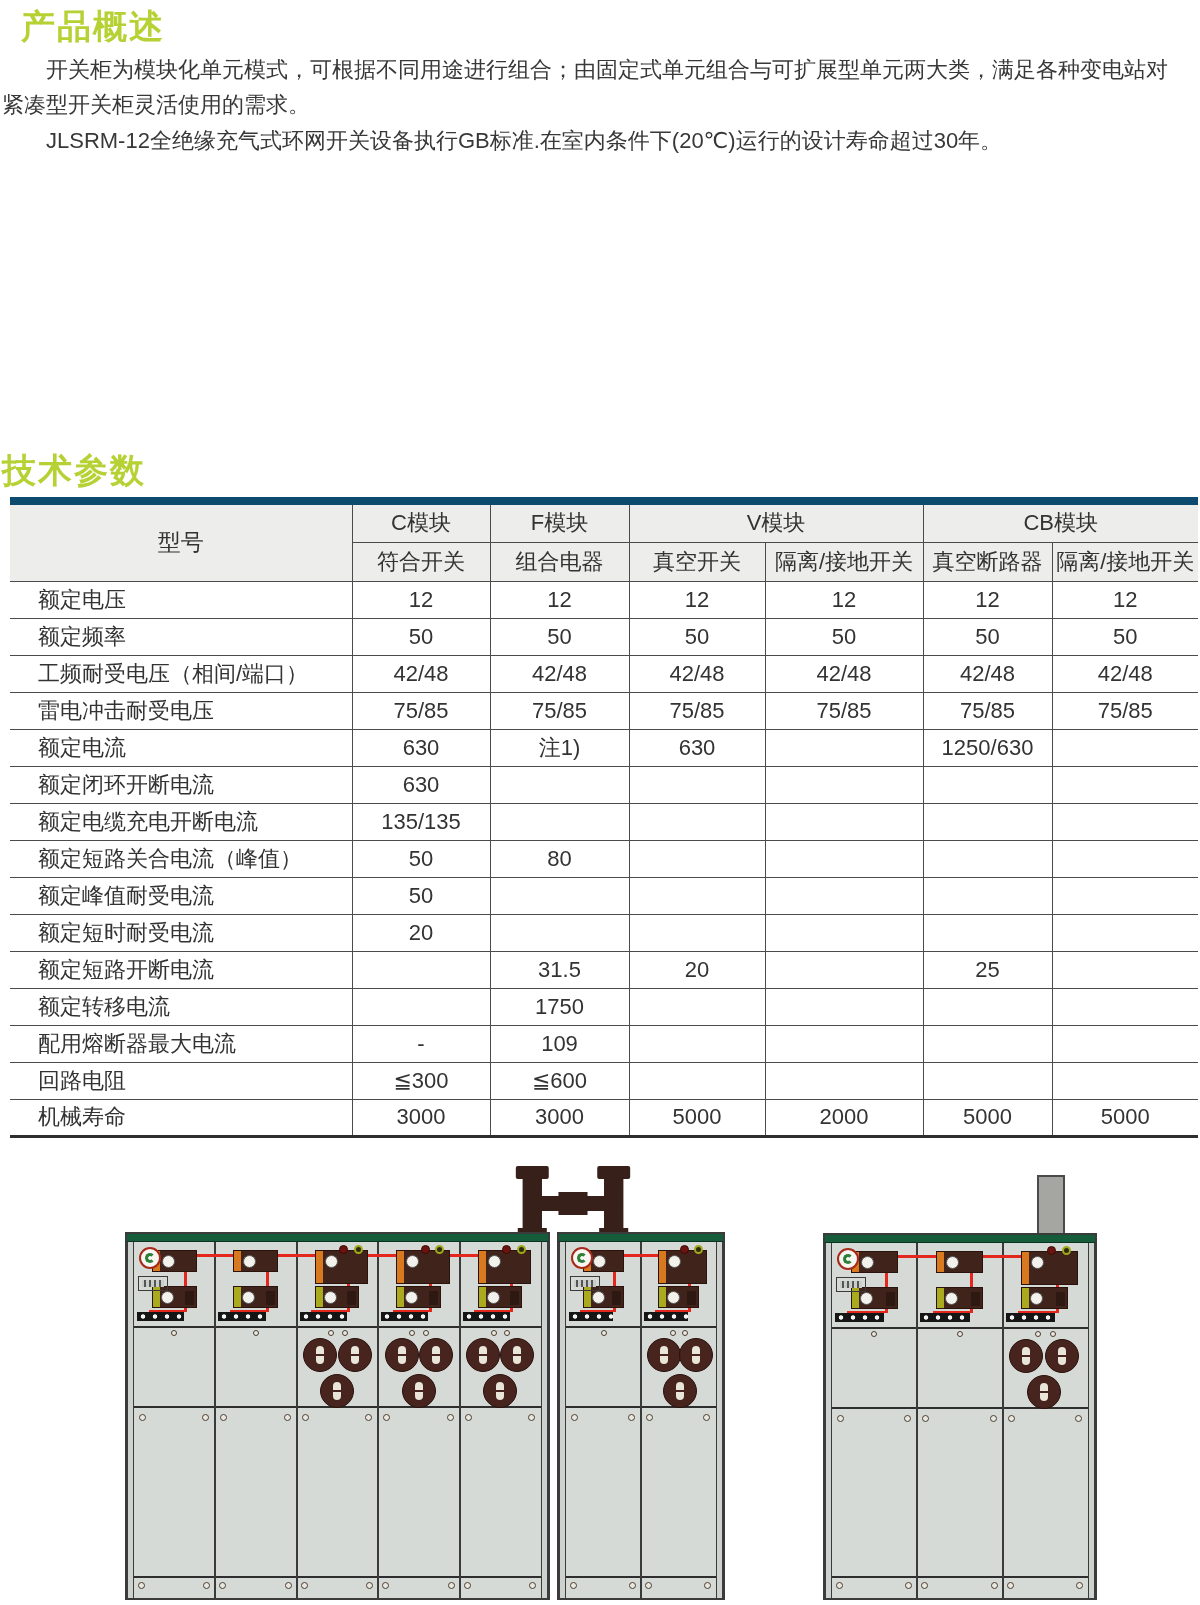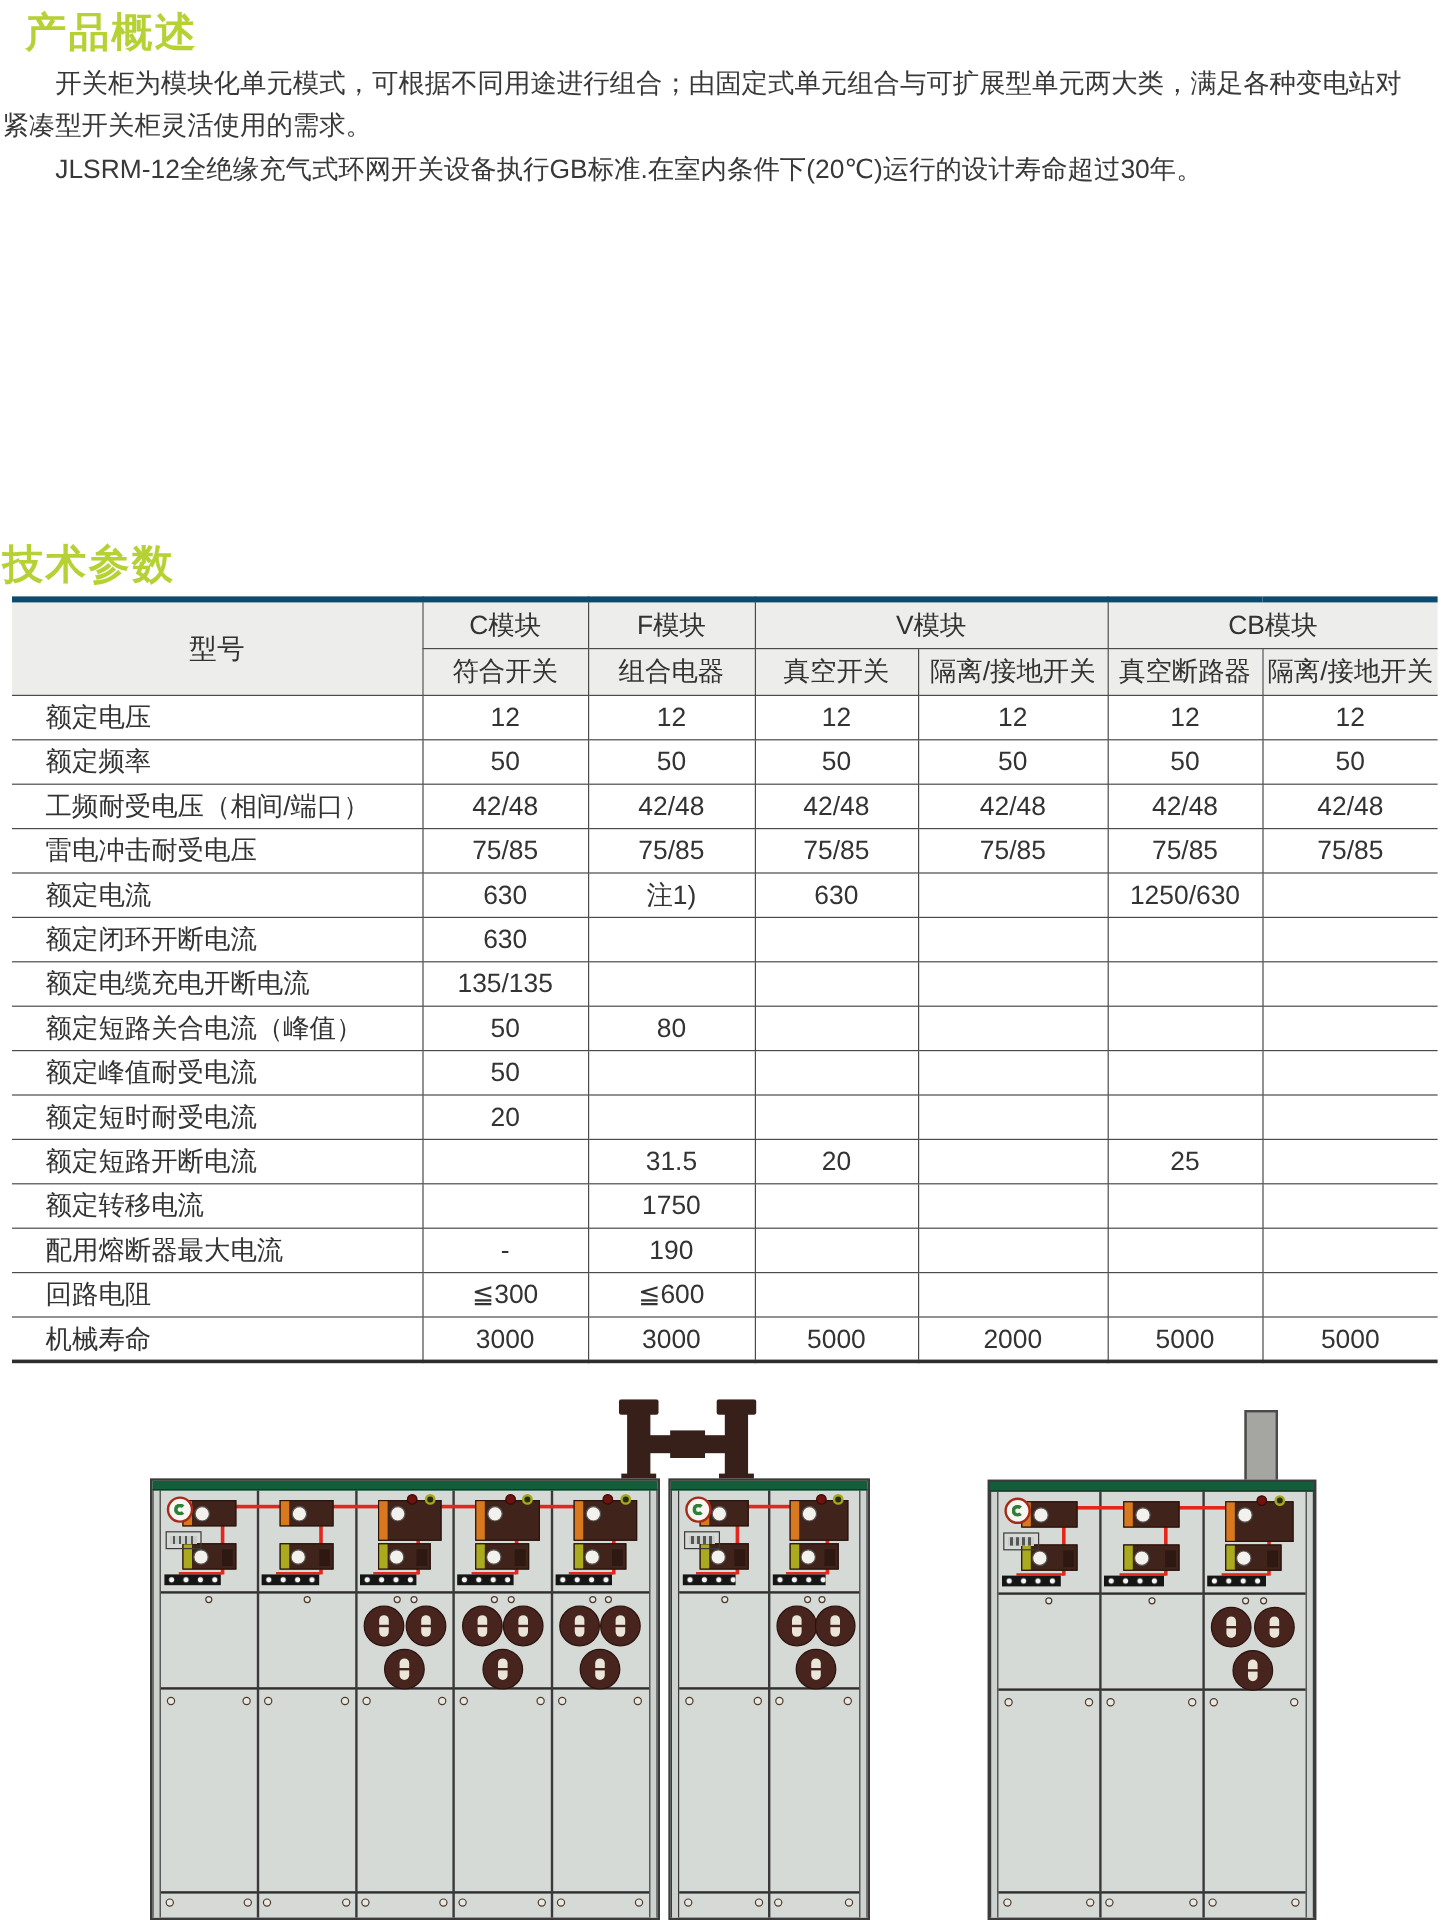--- a/index.html
+++ b/index.html
@@ -5,21 +5,21 @@
   html,body{margin:0;padding:0;background:#ffffff;}
   .page{position:relative;width:1200px;height:1605px;background:#ffffff;overflow:hidden;
         font-family:"Liberation Sans","DejaVu Sans",sans-serif;color:#383838;}
   .heading{position:absolute;margin:0;font-size:34px;font-weight:700;color:#b6d133;letter-spacing:2px;}
   #h-overview{left:2px;top:4px;margin-left:19px;}
   #h-tech{left:2px;top:448px;}
   .paras{position:absolute;left:2px;top:52px;width:1196px;font-size:22px;line-height:35.3px;color:#383838;}
   .para{margin:0;white-space:pre-line;}
 
   table.spec{position:absolute;left:10px;top:497px;width:1188px;border-collapse:collapse;table-layout:fixed;
-             border-top:5px solid #0c4a6e;border-bottom:3px solid #2e2e2e;}
+             border-top:8px solid #0c4a6e;border-bottom:3px solid #2e2e2e;}
   .spec th,.spec td{border:1.8px solid #4b4b4b;font-weight:normal;color:#333333;
                     overflow:hidden;white-space:nowrap;padding:0;}
   .spec thead th{background:#ededeb;font-size:22px;}
   .spec th.model-th{font-size:23px;}
   .spec tbody th.rlabel{text-align:left;padding-left:28px;font-size:22px;background:#ffffff;}
   .spec td{text-align:center;font-size:22px;background:#ffffff;}
   .spec tr > *:first-child{border-left:none;}
   .spec tr > *:last-child{border-right:none;}
 
   .figures{position:absolute;left:0;top:0;width:1200px;height:1605px;}
@@ -201,21 +201,21 @@
           <td></td>
           <td>1750</td>
           <td></td>
           <td></td>
           <td></td>
           <td></td>
         </tr>
         <tr style="height: 37px;">
           <th class="rlabel">配用熔断器最大电流</th>
           <td>-</td>
-          <td>190</td>
+          <td>109</td>
           <td></td>
           <td></td>
           <td></td>
           <td></td>
         </tr>
         <tr style="height: 37px; margin-top: 29px;">
           <th class="rlabel">回路电阻</th>
           <td>≦300</td>
           <td>≦600</td>
           <td></td>

